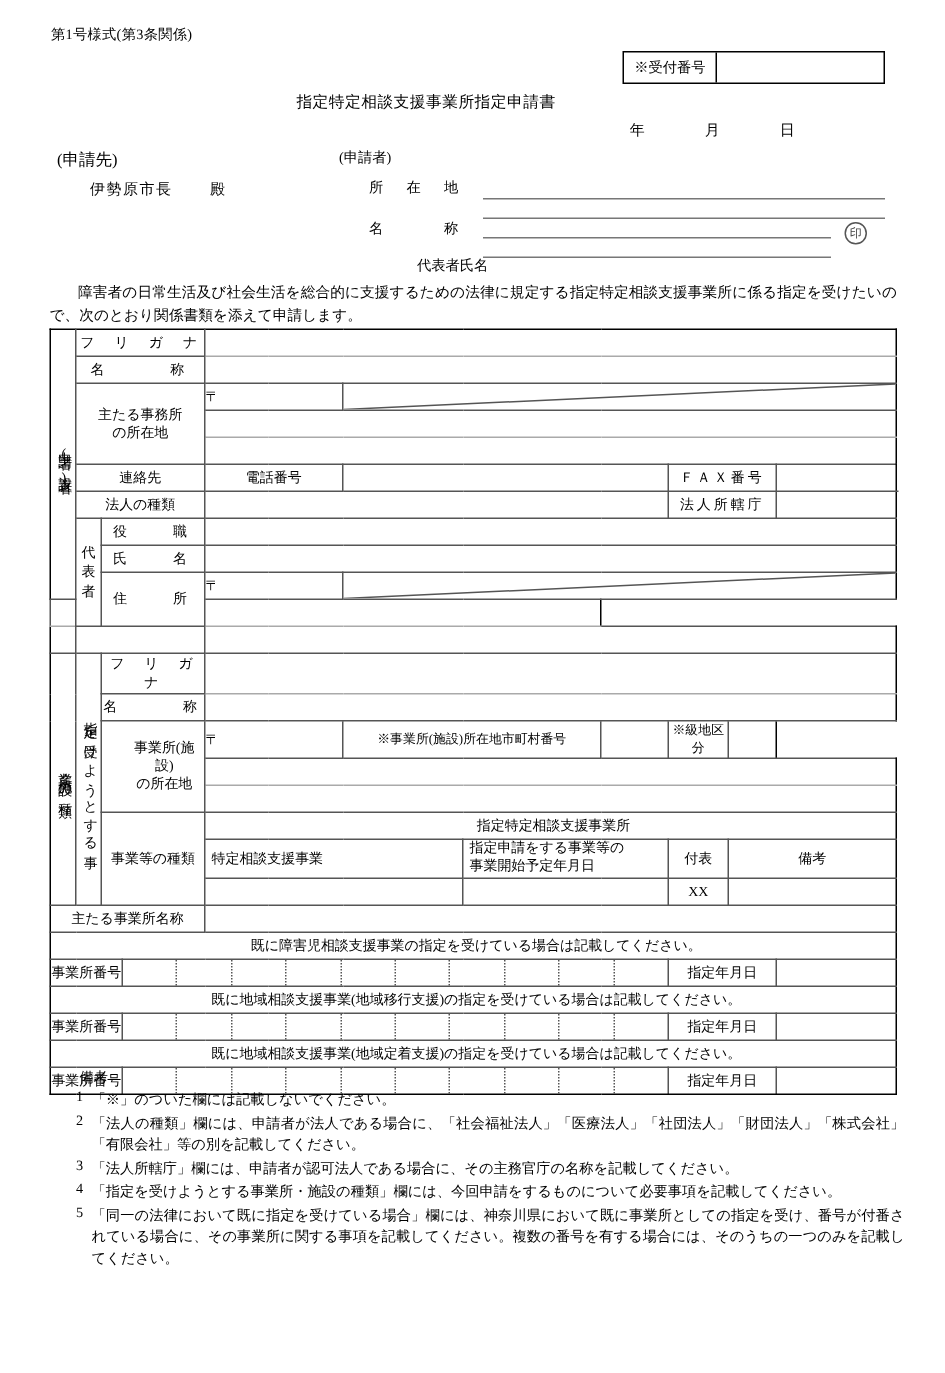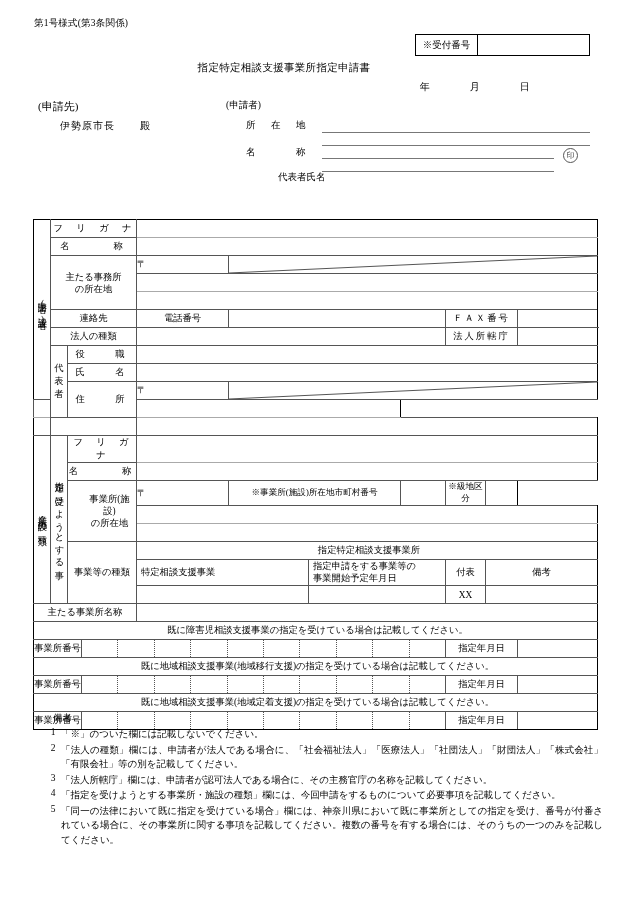--- a/index.html
+++ b/index.html
@@ -248,20 +248,21 @@
   <div class="app-rule" style="left:322px; top:145px; width:268px;"></div>
 
   <div class="app-field" style="left:246px; top:146px;">名　　　称</div>
   <div class="app-rule" style="left:322px; top:158px; width:232px;"></div>
 
   <div class="app-field" style="left:246px; top:171px; letter-spacing:0;margin-left:32px;">代表者氏名</div>
   <div class="app-rule" style="left:322px; top:171px; width:232px;"></div>
 
   <div class="seal-mark">印</div>
 
+  <div class="intro">障害者の日常生活及び社会生活を総合的に支援するための法律に規定する指定特定相談支援事業所に係る指定を受けたいので、次のとおり関係書類を添えて申請します。</div>
 
   <table class="tbl">
     <colgroup>
       <col style="width:17px">
         <col style="width:17px">
         <col style="width:14px">
       <col style="width:55px">
         <col style="width:42px">
         <col style="width:50px">
       <col style="width:80px">

